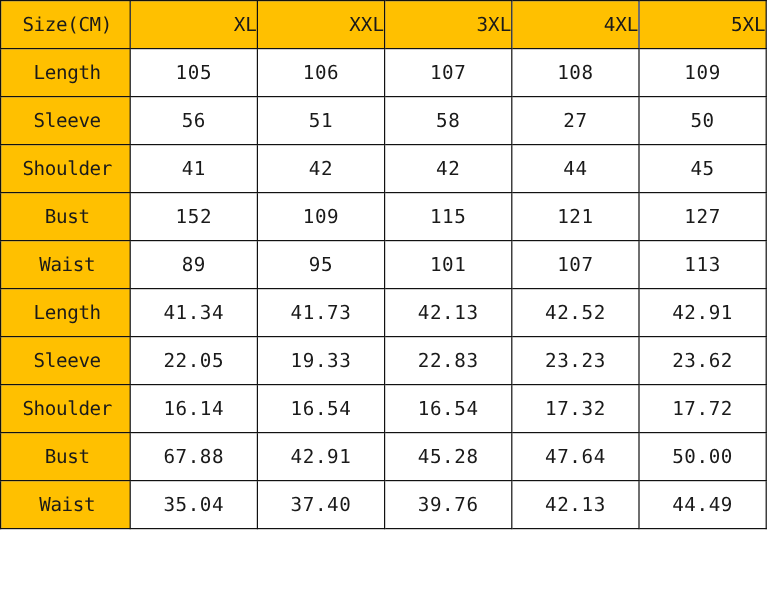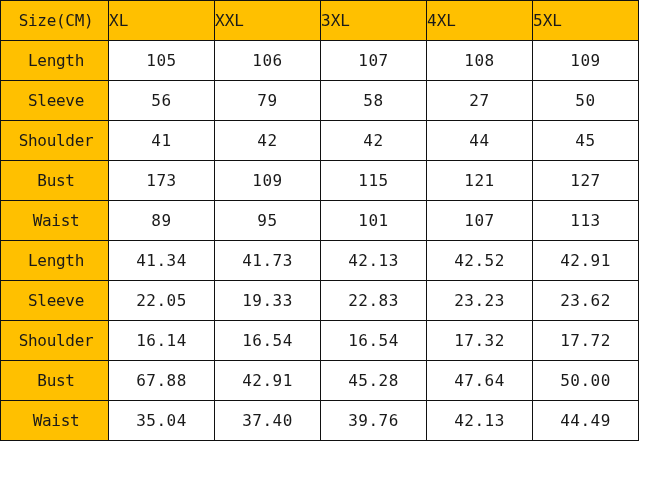--- a/index.html
+++ b/index.html
@@ -39,21 +39,21 @@
     background: #FFC000;
     text-align: center;
     padding-left: 3px;
     letter-spacing: -0.3px;
   }
 
   
   #size-chart td.colhead {
     width: 106px;
     background: #FFC000;
-    text-align: left;
+    text-align: right;
   }
 
   
   #size-chart td.value {
     width: 106px;
     background: #ffffff;
     text-align: center;
     letter-spacing: 0.5px;
   }
 </style>
@@ -77,38 +77,38 @@
       <td class="value">105</td>
       <td class="value">106</td>
       <td class="value">107</td>
       <td class="value">108</td>
       <td class="value">109</td>
     </tr>
 
     <tr>
       <td class="rowhead">Sleeve</td>
       <td class="value">56</td>
-      <td class="value">79</td>
+      <td class="value">51</td>
       <td class="value">58</td>
       <td class="value">27</td>
       <td class="value">50</td>
     </tr>
 
     <tr>
       <td class="rowhead">Shoulder</td>
       <td class="value">41</td>
       <td class="value">42</td>
       <td class="value">42</td>
       <td class="value">44</td>
       <td class="value">45</td>
     </tr>
 
     <tr>
       <td class="rowhead">Bust</td>
-      <td class="value">173</td>
+      <td class="value">152</td>
       <td class="value">109</td>
       <td class="value">115</td>
       <td class="value">121</td>
       <td class="value">127</td>
     </tr>
 
     <tr>
       <td class="rowhead">Waist</td>
       <td class="value">89</td>
       <td class="value">95</td>

